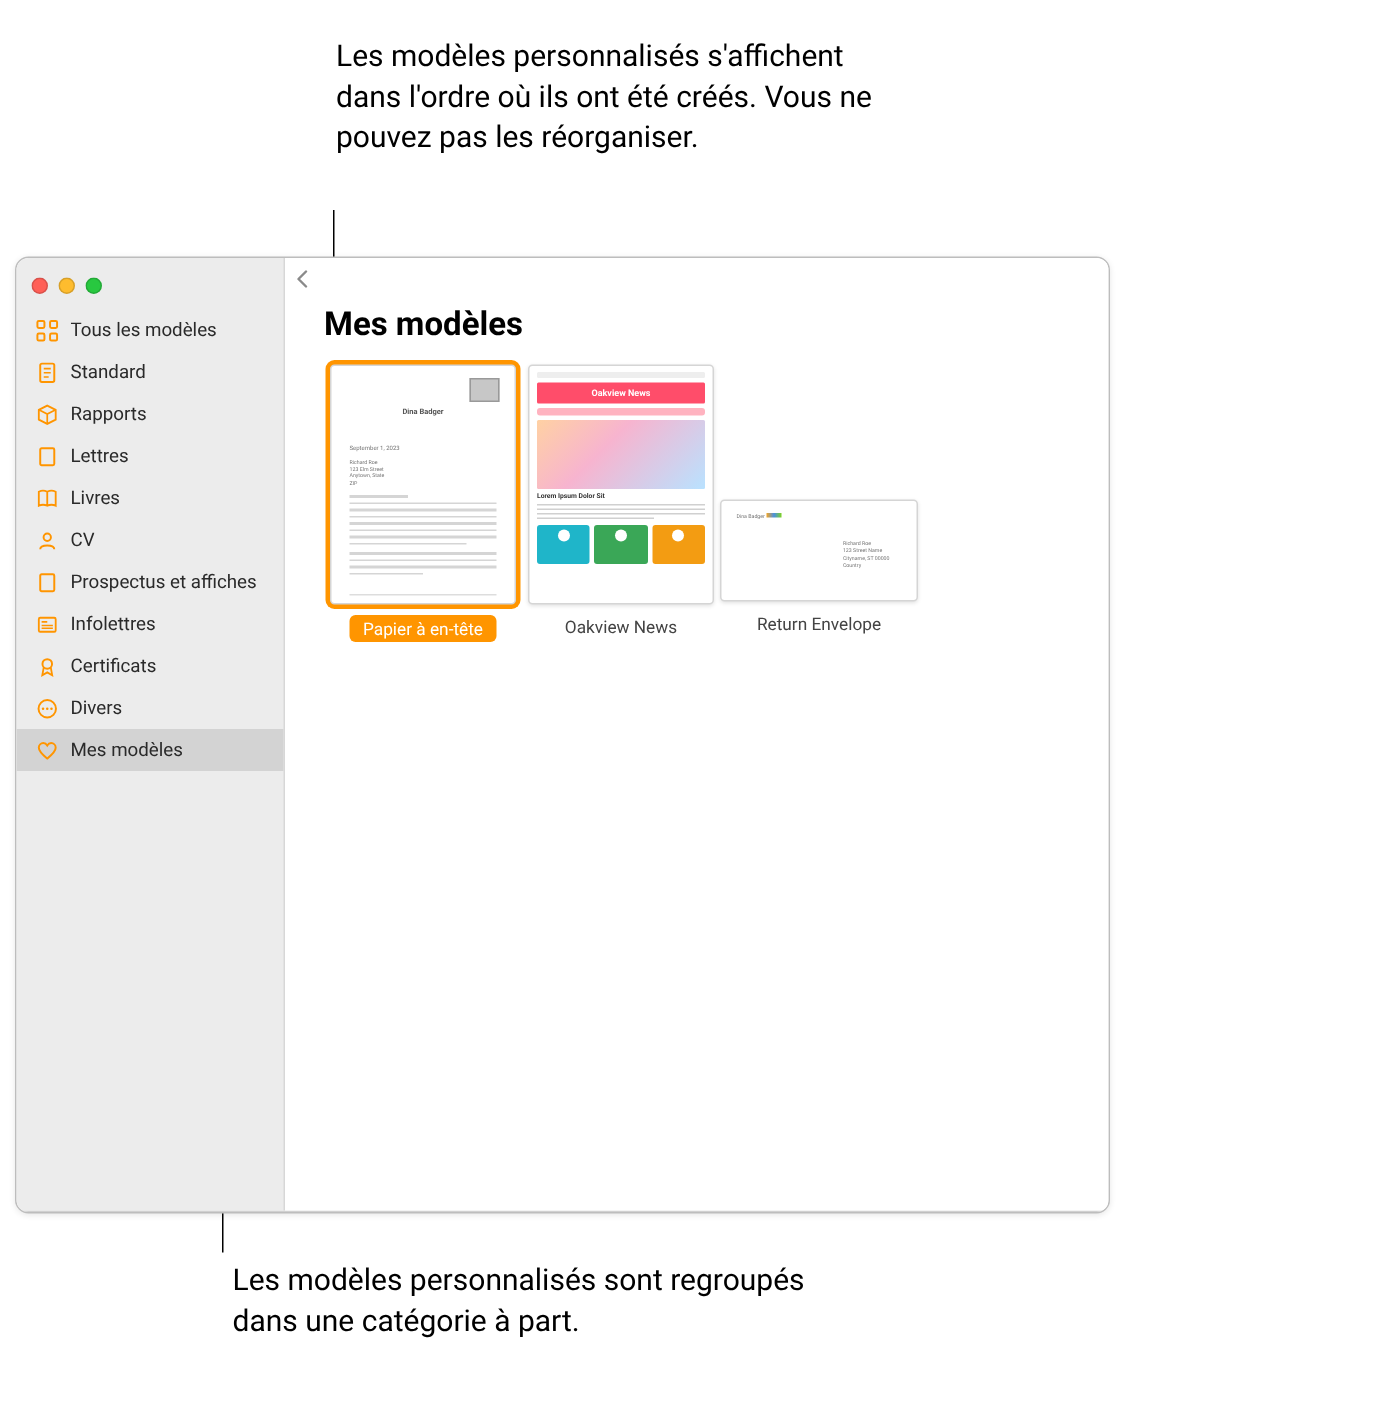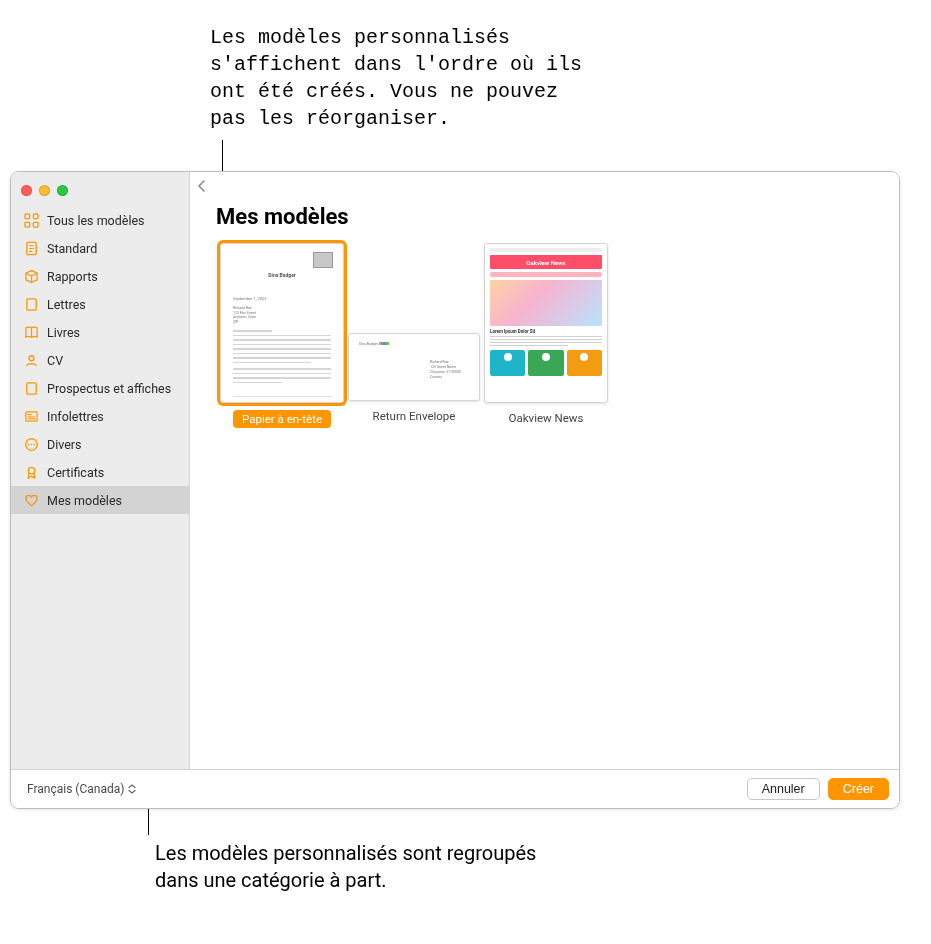--- a/index.html
+++ b/index.html
@@ -14,23 +14,22 @@
     }
     .annotation {
       position: absolute;
       font-size: 20px;
       line-height: 1.35;
       color: #000;
       font-weight: 400;
     }
     .annotation-top {
       top: 24px;
-      left: 210px;
+      left: 224px;
       width: 380px;
-      font-family: Liberation Mono, monospace;
     }
     .annotation-bottom {
       top: 840px;
       left: 155px;
       width: 400px;
     }
     .leader {
       position: absolute;
       background: #000;
     }
@@ -49,21 +48,21 @@
     .leader-bottom-v {
       left: 148px;
       top: 585px;
       width: 1px;
       height: 250px;
     }
     .window {
       position: absolute;
       top: 171px;
       left: 10px;
-      width: 890px;
+      width: 730px;
       height: 638px;
       border: 1px solid #bdbdbd;
       border-radius: 9px;
       box-shadow: 0 1px 4px rgba(0,0,0,0.1);
       background: #fff;
       display: flex;
       flex-direction: column;
       overflow: hidden;
     }
     .window-body {
@@ -339,36 +338,36 @@
                 <line x1="4" y1="6" x2="8" y2="6" stroke="#ff9500" stroke-width="1.2"></line>
                 <line x1="4" y1="8.5" x2="12" y2="8.5" stroke="#ff9500" stroke-width="1.1"></line>
                 <line x1="4" y1="10.5" x2="12" y2="10.5" stroke="#ff9500" stroke-width="1.1"></line>
               </svg>
             </span>
             <span class="label">Infolettres</span>
           </li>
           <li class="sidebar-item">
             <span class="icon">
               <svg width="15" height="15" viewBox="0 0 16 16">
+                <circle cx="8" cy="6" r="3.4" fill="none" stroke="#ff9500" stroke-width="1.4"></circle>
+                <path d="M5.5 8.5 L4.5 14 L8 12 L11.5 14 L10.5 8.5" fill="none" stroke="#ff9500" stroke-width="1.3"></path>
+              </svg>
+            </span>
+            <span class="label">Certificats</span>
+          </li>
+          <li class="sidebar-item">
+            <span class="icon">
+              <svg width="15" height="15" viewBox="0 0 16 16">
                 <circle cx="8" cy="8" r="6.2" fill="none" stroke="#ff9500" stroke-width="1.4"></circle>
                 <circle cx="5" cy="8" r="0.9" fill="#ff9500"></circle>
                 <circle cx="8" cy="8" r="0.9" fill="#ff9500"></circle>
                 <circle cx="11" cy="8" r="0.9" fill="#ff9500"></circle>
               </svg>
             </span>
             <span class="label">Divers</span>
-          </li>
-          <li class="sidebar-item">
-            <span class="icon">
-              <svg width="15" height="15" viewBox="0 0 16 16">
-                <circle cx="8" cy="6" r="3.4" fill="none" stroke="#ff9500" stroke-width="1.4"></circle>
-                <path d="M5.5 8.5 L4.5 14 L8 12 L11.5 14 L10.5 8.5" fill="none" stroke="#ff9500" stroke-width="1.3"></path>
-              </svg>
-            </span>
-            <span class="label">Certificats</span>
           </li>
           <li class="sidebar-item active">
             <span class="icon">
               <svg width="15" height="15" viewBox="0 0 16 16">
                 <path d="M8 13.5 C5 11 2 8.6 2 5.8 C2 3.9 3.5 2.5 5.2 2.5 C6.4 2.5 7.4 3.2 8 4.2 C8.6 3.2 9.6 2.5 10.8 2.5 C12.5 2.5 14 3.9 14 5.8 C14 8.6 11 11 8 13.5 Z" fill="none" stroke="#ff9500" stroke-width="1.4"></path>
               </svg>
             </span>
             <span class="label">Mes modèles</span>
           </li>
         </ul>
@@ -400,29 +399,20 @@
               <div style="margin-top:5px"></div>
                 <div></div>
                 <div></div>
                 <div style="width:50%"></div>
             </div>
             <div class="t1-foot"></div>
           </div>
           <span class="tlabel">Papier à en-tête</span>
         </div>
 
-        <div class="template env">
-          <div class="thumb">
-            <div class="env-logo"></div>
-            <div class="env-sender">Dina Badger</div>
-            <div class="env-addr">Richard Roe<br>123 Street Name<br>Cityname, ST 00000<br>Country</div>
-          </div>
-          <span class="tlabel">Return Envelope</span>
-        </div>
-
         <div class="template t2">
           <div class="thumb">
             <div class="t2-bar"></div>
             <div class="t2-title">
                 <span>Oakview News</span>
               </div>
             <div class="t2-sub"></div>
             <div class="t2-img"></div>
             <div class="t2-head">Lorem Ipsum Dolor Sit</div>
             <div class="t2-p">
@@ -433,27 +423,25 @@
               </div>
             <div class="t2-cols">
               <div class="t2-col t2-c1"></div>
               <div class="t2-col t2-c2"></div>
               <div class="t2-col t2-c3"></div>
             </div>
           </div>
           <span class="tlabel">Oakview News</span>
         </div>
 
+        <div class="template env">
+          <div class="thumb">
+            <div class="env-logo"></div>
+            <div class="env-sender">Dina Badger</div>
+            <div class="env-addr">Richard Roe<br>123 Street Name<br>Cityname, ST 00000<br>Country</div>
+          </div>
+          <span class="tlabel">Return Envelope</span>
+        </div>
+
       </div>
     </div>
   </div>
-  <div class="footer">
-    <span class="lang">
-      <span>Français (Canada)</span>
-      <svg width="8" height="10" viewBox="0 0 8 10">
-          <path d="M1 3.5 L4 1 L7 3.5 M1 6.5 L4 9 L7 6.5" stroke="#666" stroke-width="1.2" fill="none" stroke-linecap="round" stroke-linejoin="round"></path>
-        </svg>
-    </span>
-    <div class="footer-spacer"></div>
-    <button class="btn">Annuler</button>
-    <button class="btn primary">Créer</button>
-  </div>
 </div>
 
 </body></html>

